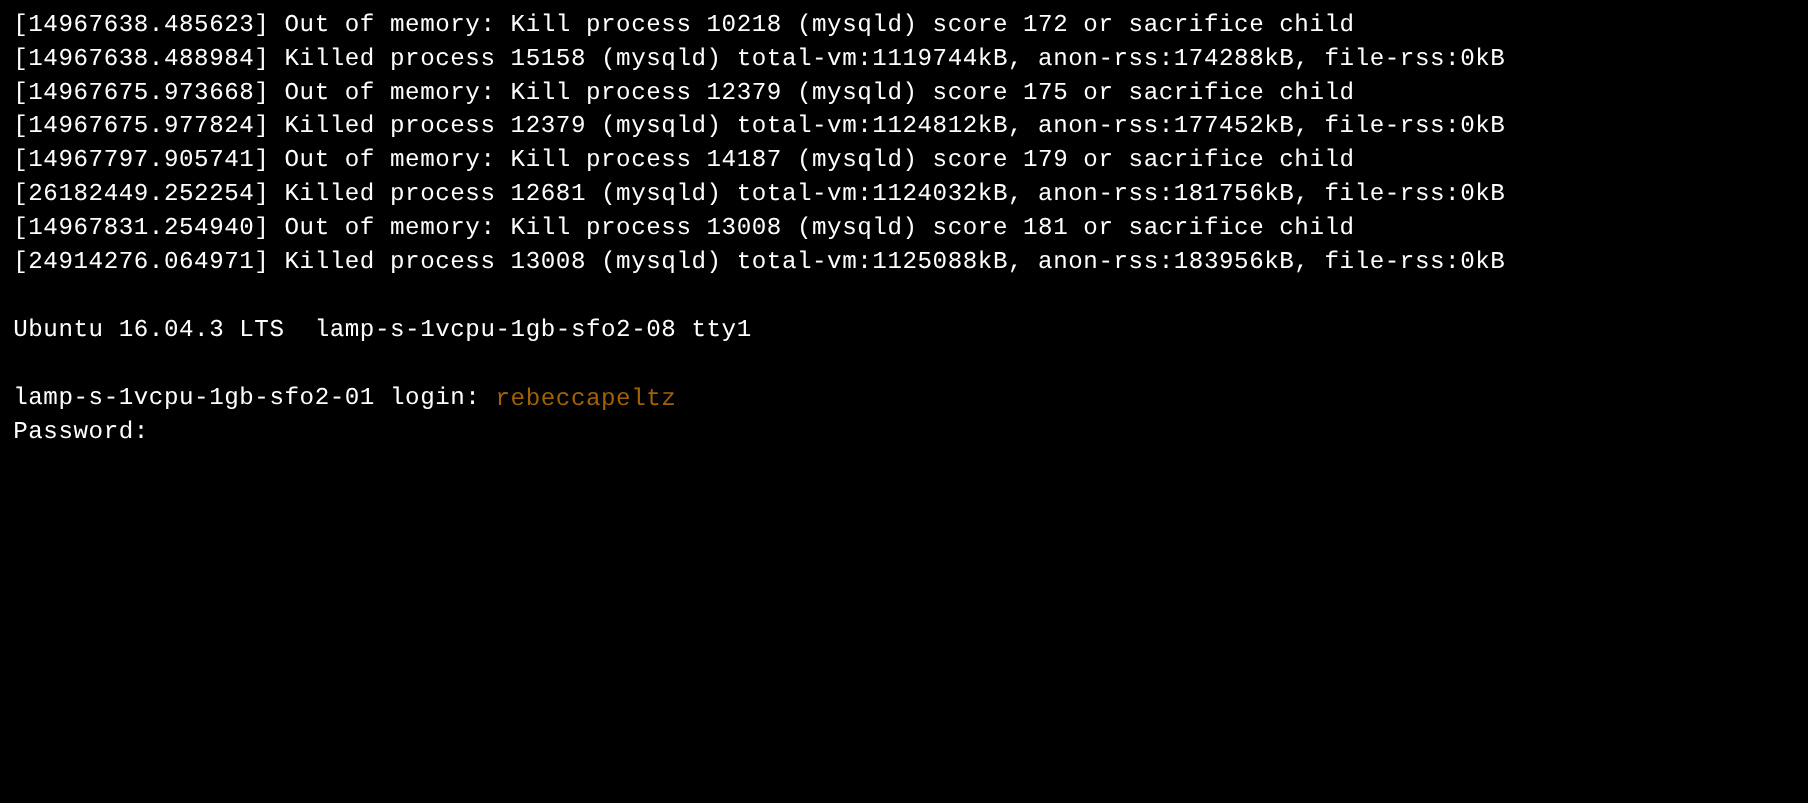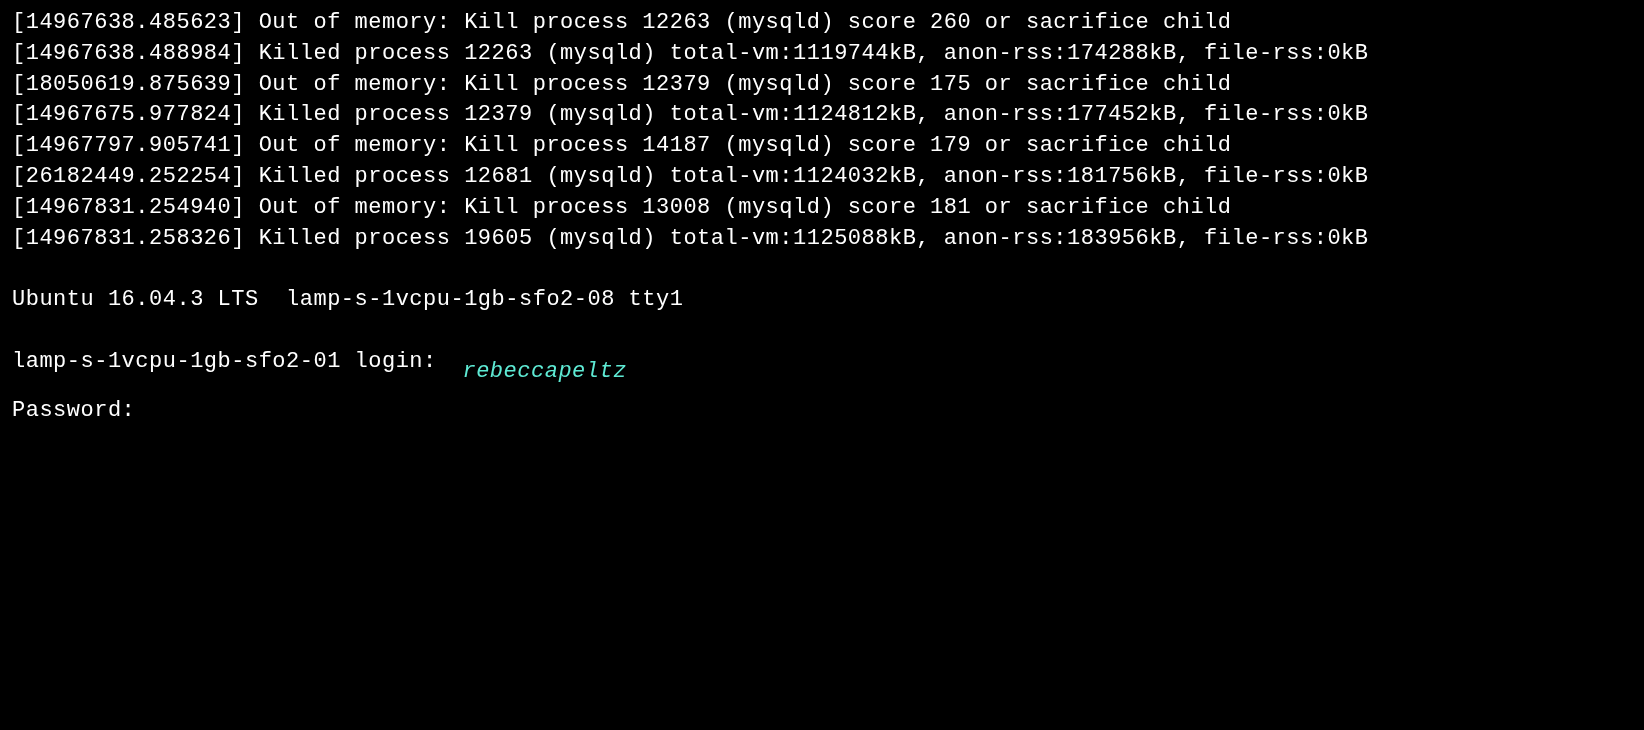--- a/index.html
+++ b/index.html
@@ -30,41 +30,40 @@
       display: flex;
       flex-wrap: nowrap;
     }
     .login-prompt {
       white-space: pre;
     }
     .login-input {
       background: transparent;
       border: none;
       outline: none;
-      color: #5eead4;
+      color: #a16207;
       font-family: inherit;
       font-size: inherit;
       letter-spacing: inherit;
       padding: 0;
-      margin: 12px;
+      margin: 0;
       caret-color: #ffffff;
-      font-style: italic;
     }
   </style>
 </head>
 <body>
 
-<div class="terminal-line">[14967638.485623] Out of memory: Kill process 12263 (mysqld) score 260 or sacrifice child</div>
-<div class="terminal-line">[14967638.488984] Killed process 12263 (mysqld) total-vm:1119744kB, anon-rss:174288kB, file-rss:0kB</div>
-<div class="terminal-line">[18050619.875639] Out of memory: Kill process 12379 (mysqld) score 175 or sacrifice child</div>
+<div class="terminal-line">[14967638.485623] Out of memory: Kill process 10218 (mysqld) score 172 or sacrifice child</div>
+<div class="terminal-line">[14967638.488984] Killed process 15158 (mysqld) total-vm:1119744kB, anon-rss:174288kB, file-rss:0kB</div>
+<div class="terminal-line">[14967675.973668] Out of memory: Kill process 12379 (mysqld) score 175 or sacrifice child</div>
 <div class="terminal-line">[14967675.977824] Killed process 12379 (mysqld) total-vm:1124812kB, anon-rss:177452kB, file-rss:0kB</div>
 <div class="terminal-line">[14967797.905741] Out of memory: Kill process 14187 (mysqld) score 179 or sacrifice child</div>
 <div class="terminal-line">[26182449.252254] Killed process 12681 (mysqld) total-vm:1124032kB, anon-rss:181756kB, file-rss:0kB</div>
 <div class="terminal-line">[14967831.254940] Out of memory: Kill process 13008 (mysqld) score 181 or sacrifice child</div>
-<div class="terminal-line">[14967831.258326] Killed process 19605 (mysqld) total-vm:1125088kB, anon-rss:183956kB, file-rss:0kB</div>
+<div class="terminal-line">[24914276.064971] Killed process 13008 (mysqld) total-vm:1125088kB, anon-rss:183956kB, file-rss:0kB</div>
 
 <div class="blank-line"></div>
 
 <div class="terminal-line">Ubuntu 16.04.3 LTS  lamp-s-1vcpu-1gb-sfo2-08 tty1</div>
 
 <div class="blank-line"></div>
 
 <div class="login-row">
   <span class="login-prompt">lamp-s-1vcpu-1gb-sfo2-01 login: </span>
   <input type="text" class="login-input" size="20" value="rebeccapeltz" style="">

